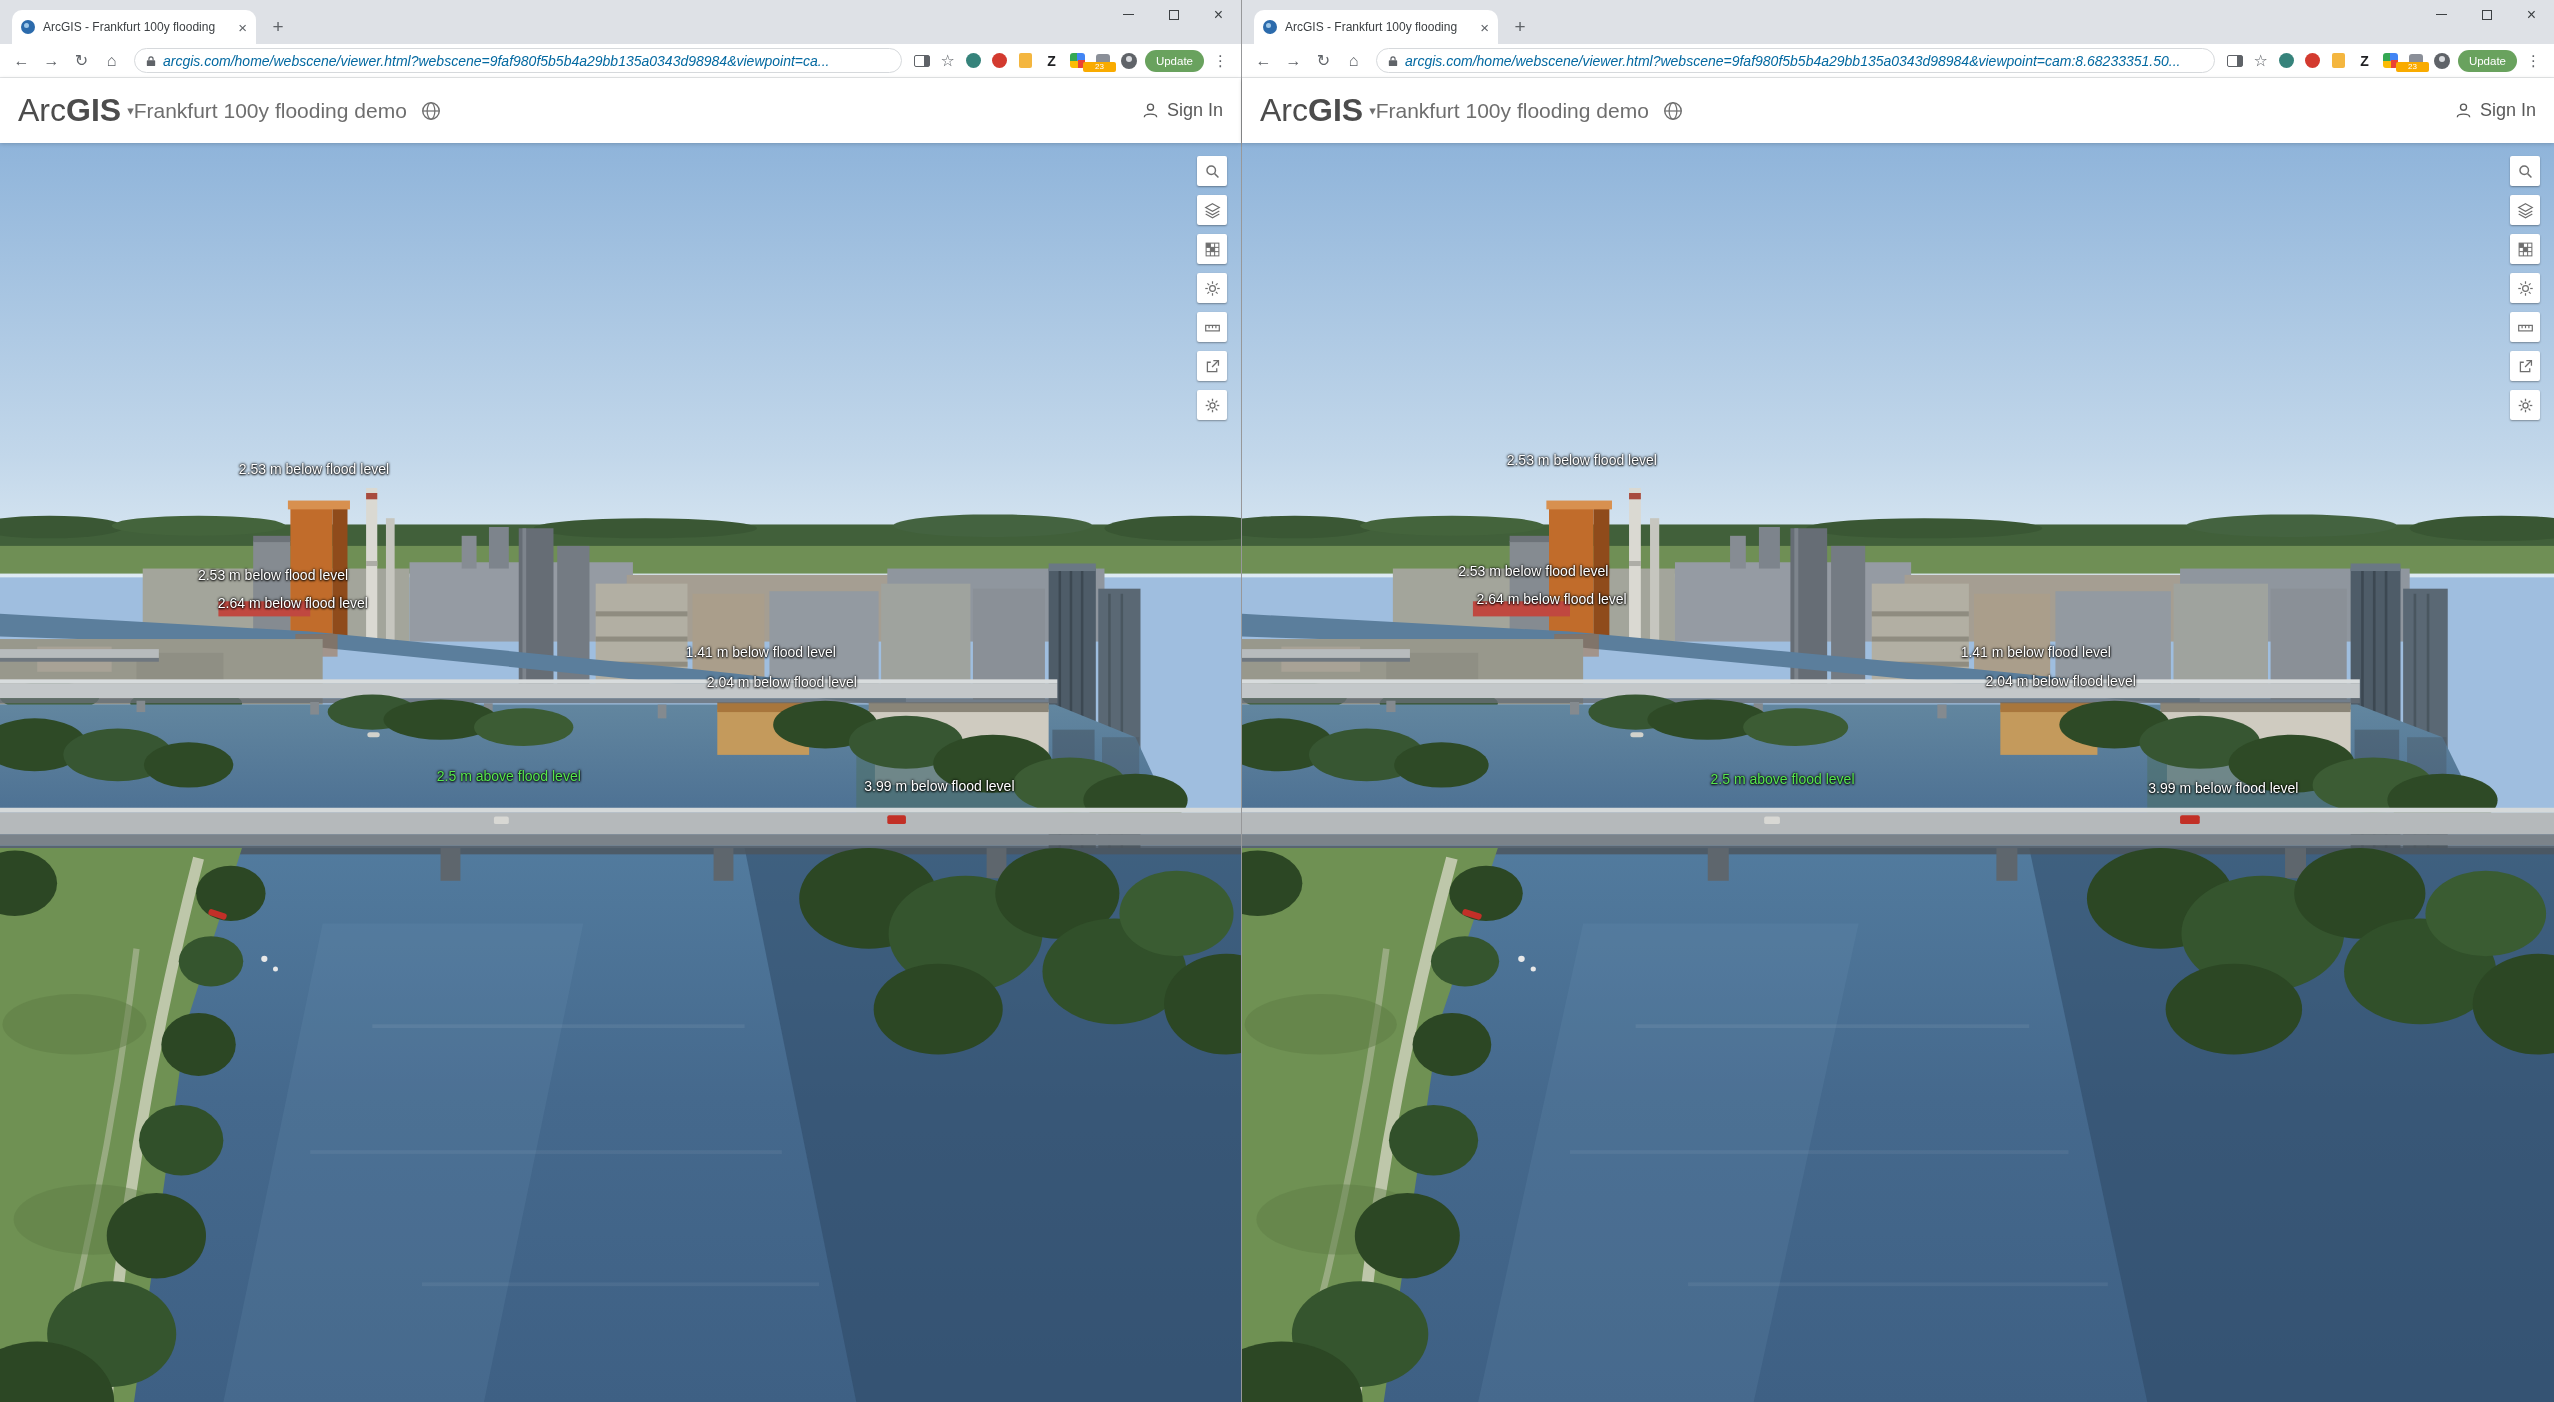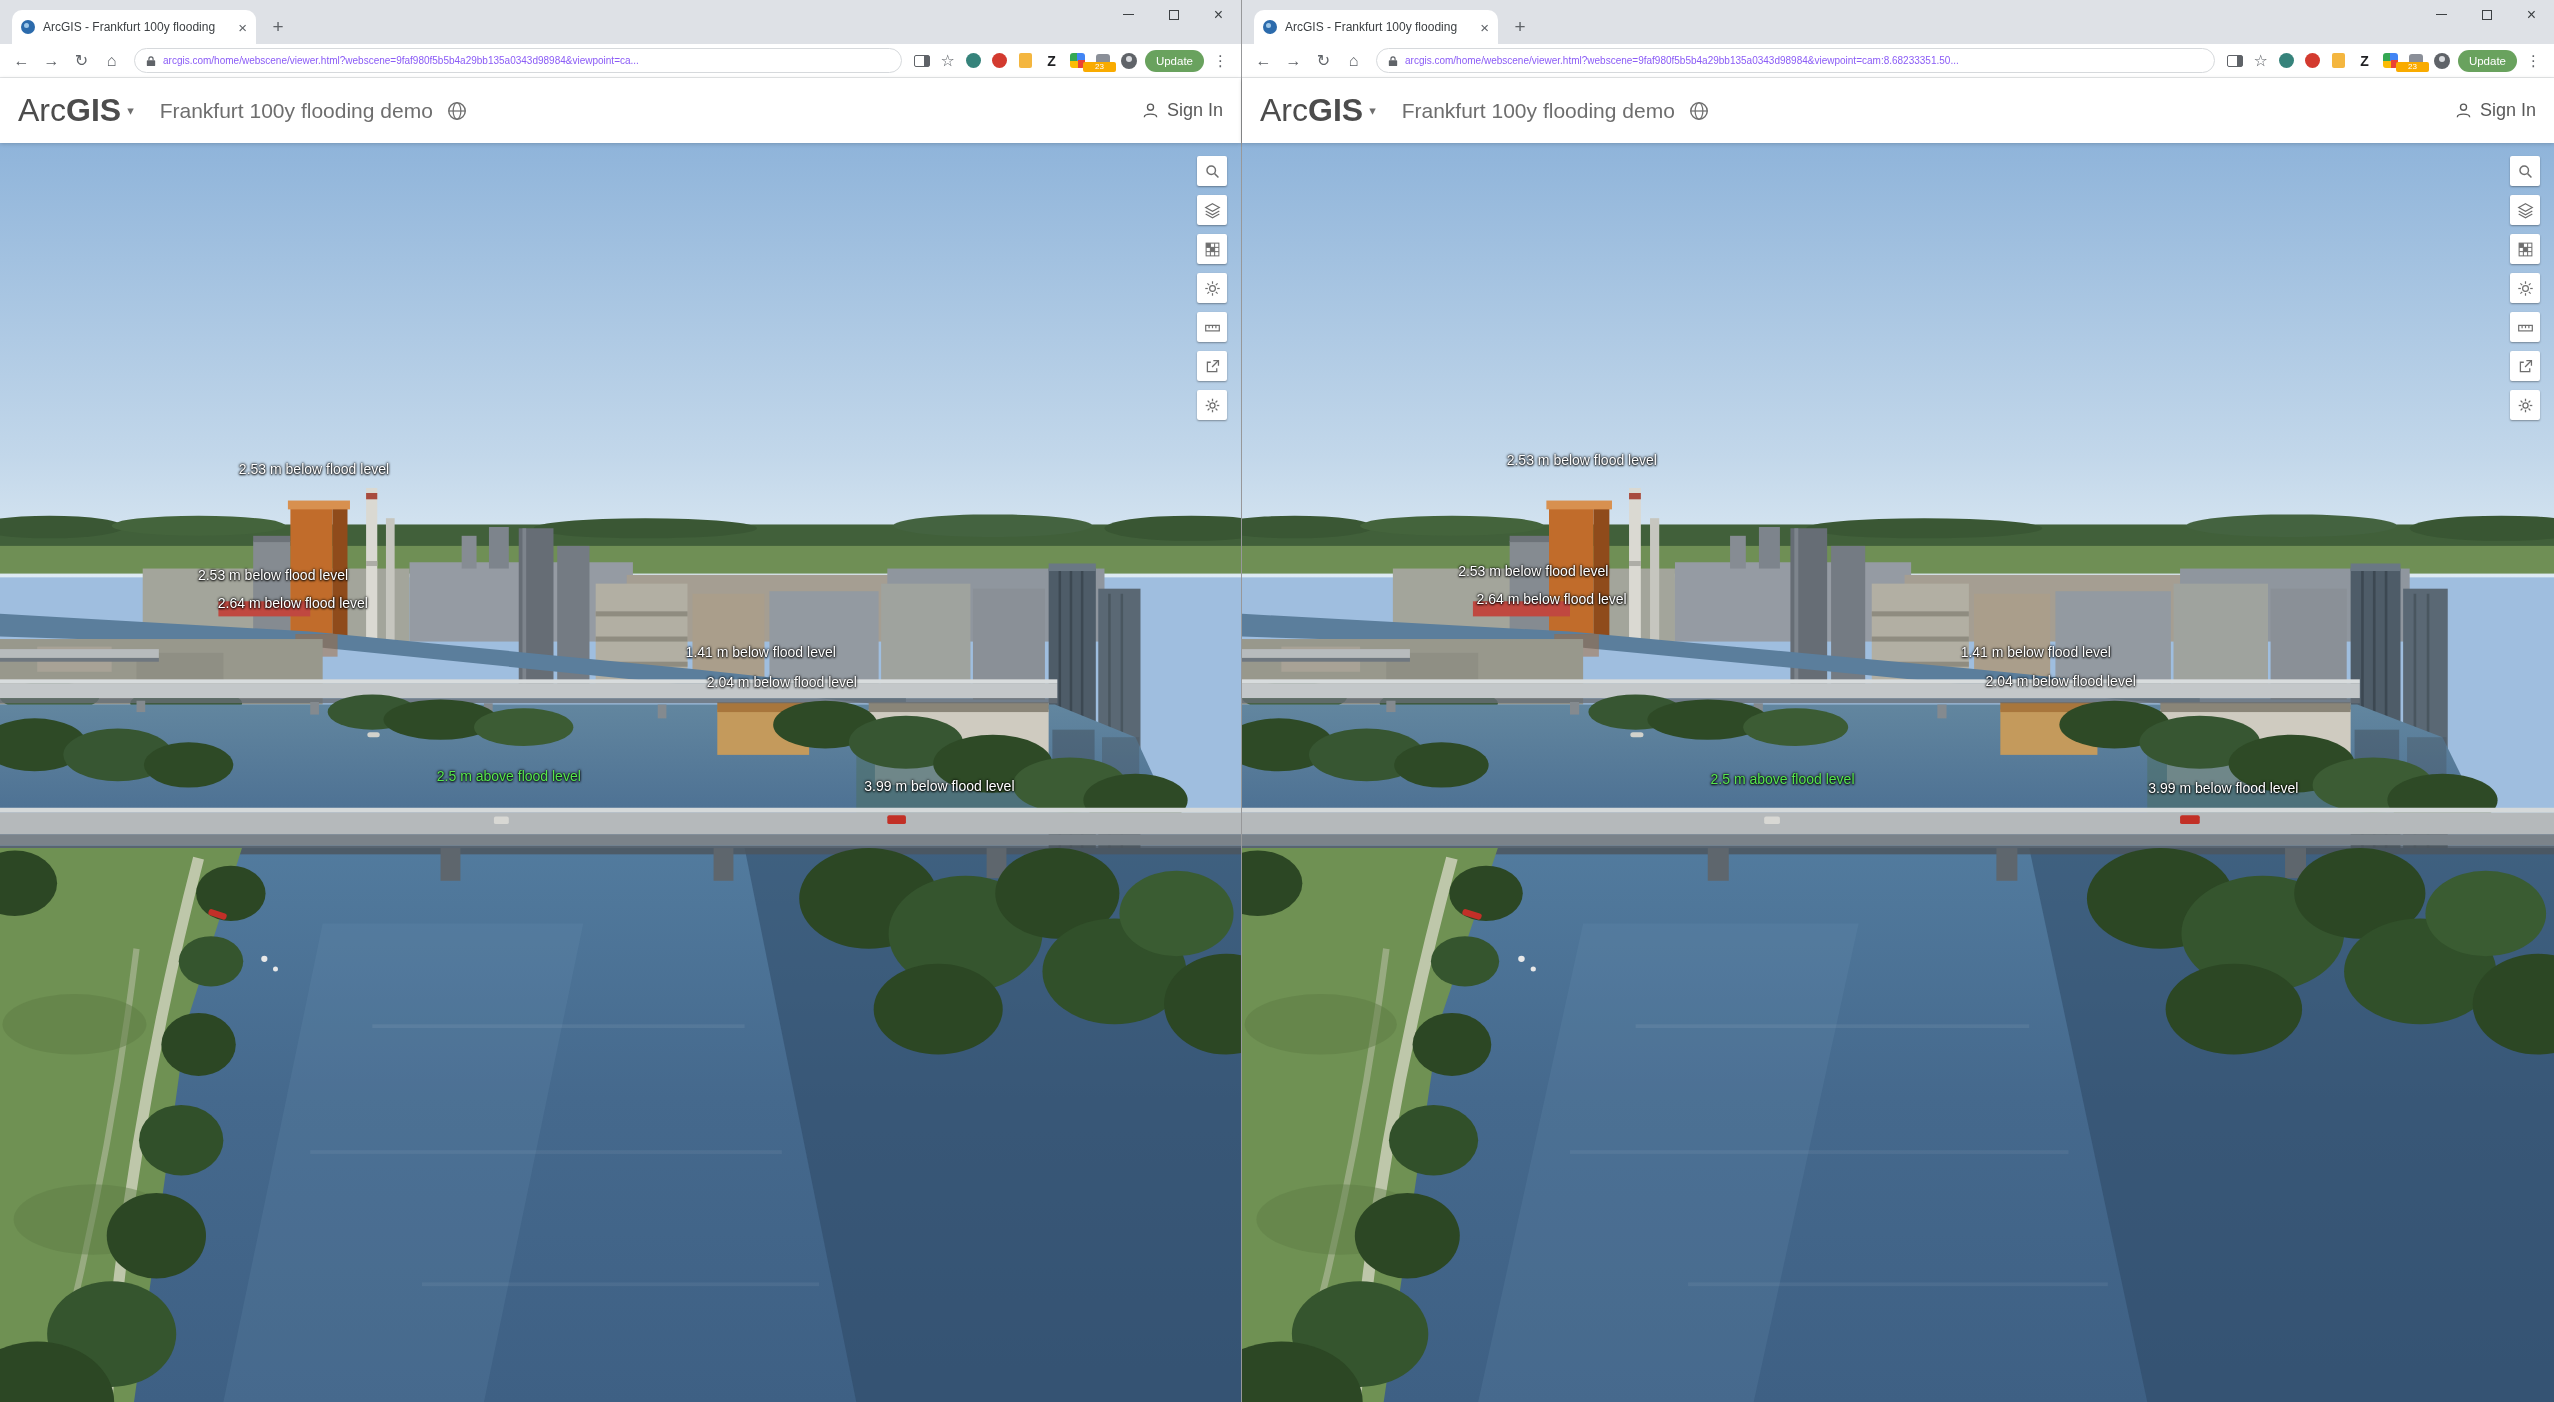--- a/index.html
+++ b/index.html
@@ -23,21 +23,21 @@
   .wc { width:45px; height:29px; display:flex; align-items:center; justify-content:center; color:#3c4043; cursor:pointer; }
   .wc .bar { width:11px; height:1px; background:#3c4043; display:block; }
   .wc .box { width:10px; height:10px; border:1px solid #3c4043; display:block; }
   .wc.close { font-size:16px; }
 
   
   .toolbar { height:34px; background:#fff; display:flex; align-items:center; padding:0 9px; gap:5px; border-bottom:1px solid #e6e8ea; flex:0 0 auto; }
   .navbtn { width:25px; height:25px; display:flex; align-items:center; justify-content:center; color:#5f6368; font-size:16px; cursor:pointer; flex:0 0 auto; }
   .omnibox { flex:1 1 auto; height:25px; border:1px solid #d6d9dc; background:#fff; border-radius:13px; display:flex; align-items:center; padding:0 11px; gap:7px; min-width:0; margin:0 5px; cursor:text; }
   .omnibox svg { flex:0 0 auto; }
-  .url { font-size:10px; color:#8b5cf6; white-space:nowrap; overflow:hidden; flex:1 1 auto; }
+  .url { font-size:14px; color:#0369a1; white-space:nowrap; overflow:hidden; flex:1 1 auto;font-style:italic; }
   .sidepanel { width:16px; height:12px; border:1.5px solid #5f6368; border-radius:2px; position:relative; flex:0 0 auto; }
   .sidepanel::after { content:""; position:absolute; right:0; top:0; bottom:0; width:5px; background:#5f6368; }
   .star { font-size:16px; color:#5f6368; cursor:pointer; flex:0 0 auto; padding:0 3px; }
   .ext { width:21px; height:21px; display:flex; align-items:center; justify-content:center; position:relative; cursor:pointer; flex:0 0 auto; }
   .e-teal { width:15px; height:15px; border-radius:50%; background:#36837b; }
   .e-red  { width:15px; height:15px; border-radius:50%; background:#d33a2f; }
   .e-doc  { width:13px; height:15px; border-radius:2px; background:#f4b63f; }
   .e-z    { font-weight:700; font-size:14px; color:#202124; line-height:1; }
   .e-quad { width:15px; height:15px; border-radius:3px; background:conic-gradient(#4285f4 0 25%, #ea4335 0 50%, #fbbc05 0 75%, #34a853 0); }
   .e-puzzle { width:14px; height:14px; border-radius:3px; background:#8a8f98; }
@@ -46,21 +46,21 @@
   .e-avatar::after { content:""; position:absolute; left:5px; top:3px; width:6px; height:6px; border-radius:50%; background:#dadce0; }
   .update-pill { height:22px; padding:8px 11px; border-radius:11px; background:#69a25e; color:#fff; font-size:11.5px; display:flex; align-items:center; cursor:pointer; flex:0 0 auto; }
   .menu-dots { font-size:15px; color:#5f6368; padding:0 4px; cursor:pointer; flex:0 0 auto; }
 
   
   .appbar { height:65px; background:#fff; display:flex; align-items:center; padding:0 18px; flex:0 0 auto;
             position:relative; z-index:3; box-shadow:0 1px 4px rgba(0,0,0,.18); }
   .logo { font-size:32px; color:#4c4c4c; font-weight:400; cursor:pointer; }
   .logo b { font-weight:700; }
   .chev { color:#6e6e6e; font-size:13px; margin-left:6px; cursor:pointer; }
-  .app-title { font-size:21px; color:#6e6e6e; font-weight:400; margin-left:26px; white-space:nowrap; }
+  .app-title { font-size:21px; color:#6e6e6e; font-weight:400; white-space:nowrap; }
   .globe { width:22px; height:22px; margin-left:13px; cursor:pointer; flex:0 0 auto; }
   .signin { margin-left:auto; display:flex; align-items:center; gap:7px; color:#595959; font-size:18px; cursor:pointer; }
   .signin svg { width:19px; height:19px; }
 
   
   .viewport { flex:1 1 auto; position:relative; overflow:hidden; background:#9fbedf; }
   .scene-host, .scene-host svg { position:absolute; inset:0; width:100%; height:100%; }
   .labels-layer { position:absolute; inset:0; pointer-events:none; z-index:2; }
   .flood-label { position:absolute; transform:translate(-50%,-50%); font-size:14px; color:#fff; white-space:nowrap;
                  text-shadow:0 0 3px rgba(0,0,0,.95), 0 0 2px rgba(0,0,0,.9), 0 1px 2px rgba(0,0,0,.8); }

